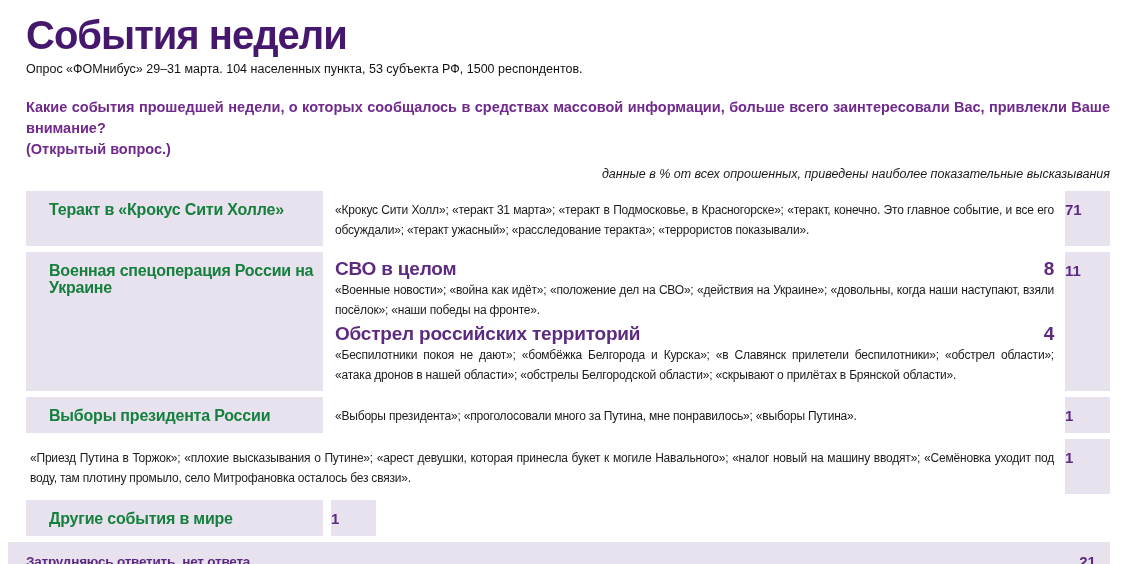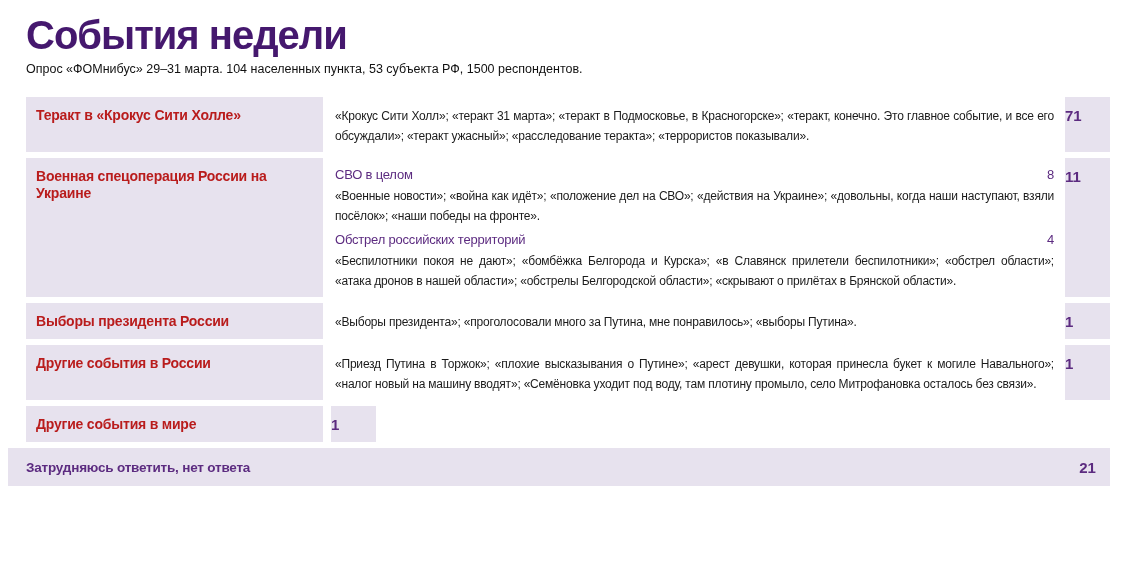--- a/index.html
+++ b/index.html
@@ -29,34 +29,34 @@
     text-align: right; font-style: italic;
     font-size: 12.5px; line-height: 15px; color: #1a1a1a;
     margin: 7px 0 9px 0;
   }
 
   .table { width: 1084px; }
   .row { display: flex; margin-bottom: 6px; }
   .cat {
     width: 297px; flex: 0 0 297px;
     background: #e7e2ee;
-    color: #b91c1c; font-weight: bold;
-    font-size: 14px; line-height: 17px; letter-spacing: -0.2px;
-    padding: 10px 8px 0 10px;
+    color: #15803d; font-weight: bold;
+    font-size: 16px; line-height: 17px; letter-spacing: -0.2px;
+    padding: 10px 8px 0 23px;
     margin-right: 8px;
   }
   .txt { flex: 1 1 auto; padding: 9px 2px 6px 4px; margin-right: 9px; }
   .quotes {
     font-size: 12px; line-height: 20px; letter-spacing: -0.2px;
     color: #1b1b1b; text-align: justify; margin: 0;
   }
   .subrow {
     display: flex; justify-content: space-between; align-items: baseline;
-    color: #5c2b80; font-weight: normal;
-    font-size: 13px; line-height: 15px; letter-spacing: -0.2px; text-align: right;
+    color: #5c2b80; font-weight: bold;
+    font-size: 19px; line-height: 15px; letter-spacing: -0.2px; text-align: right;
   }
   .subrow.second { margin-top: 6px; }
   .subrow + .quotes { margin-top: 4px; }
   .val {
     width: 45px; flex: 0 0 45px;
     background: #e7e2ee;
     color: #5c2b80; font-weight: bold; font-size: 15px;
     text-align: left; padding-top: 10px;
   }
   .r1 { min-height: 51px; }
@@ -84,21 +84,26 @@
 </style>
 </head>
 <body>
 
 <div class="page">
 
   <h1 class="title">События недели</h1>
 
   <p class="subtitle">Опрос «ФОМнибус» 29–31 марта. 104 населенных пункта, 53 субъекта РФ, 1500 респондентов.</p>
 
+  <p class="question">
+    <span class="q1">Какие события прошедшей недели, о которых сообщалось в средствах массовой информации, больше всего заинтересовали Вас, привлекли Ваше внимание?</span>
+    <span class="q2">(Открытый вопрос.)</span>
+  </p>
 
+  <p class="note">данные в % от всех опрошенных, приведены наиболее показательные высказывания</p>
 
   <div class="table">
 
     <div class="row r1">
       <div class="cat">Теракт в «Крокус Сити Холле»</div>
       <div class="txt">
         <p class="quotes">«Крокус Сити Холл»; «теракт 31 марта»; «теракт в Подмосковье, в Красногорске»; «теракт, конечно. Это главное событие, и все его обсуждали»; «теракт ужасный»; «расследование теракта»; «террористов показывали».</p>
       </div>
       <div class="val">71</div>
     </div>
@@ -122,21 +127,20 @@
 
     <div class="row r3">
       <div class="cat">Выборы президента России</div>
       <div class="txt">
         <p class="quotes">«Выборы президента»; «проголосовали много за Путина, мне понравилось»; «выборы Путина».</p>
       </div>
       <div class="val">1</div>
     </div>
 
     <div class="row r4">
-      <div class="cat">Другие события в России</div>
       <div class="txt">
         <p class="quotes">«Приезд Путина в Торжок»; «плохие высказывания о Путине»; «арест девушки, которая принесла букет к могиле Навального»; «налог новый на машину вводят»; «Семёновка уходит под воду, там плотину промыло, село Митрофановка осталось без связи».</p>
       </div>
       <div class="val">1</div>
     </div>
 
     <div class="row r5">
       <div class="cat">Другие события в мире</div>
       <div class="val">1</div>
     </div>

